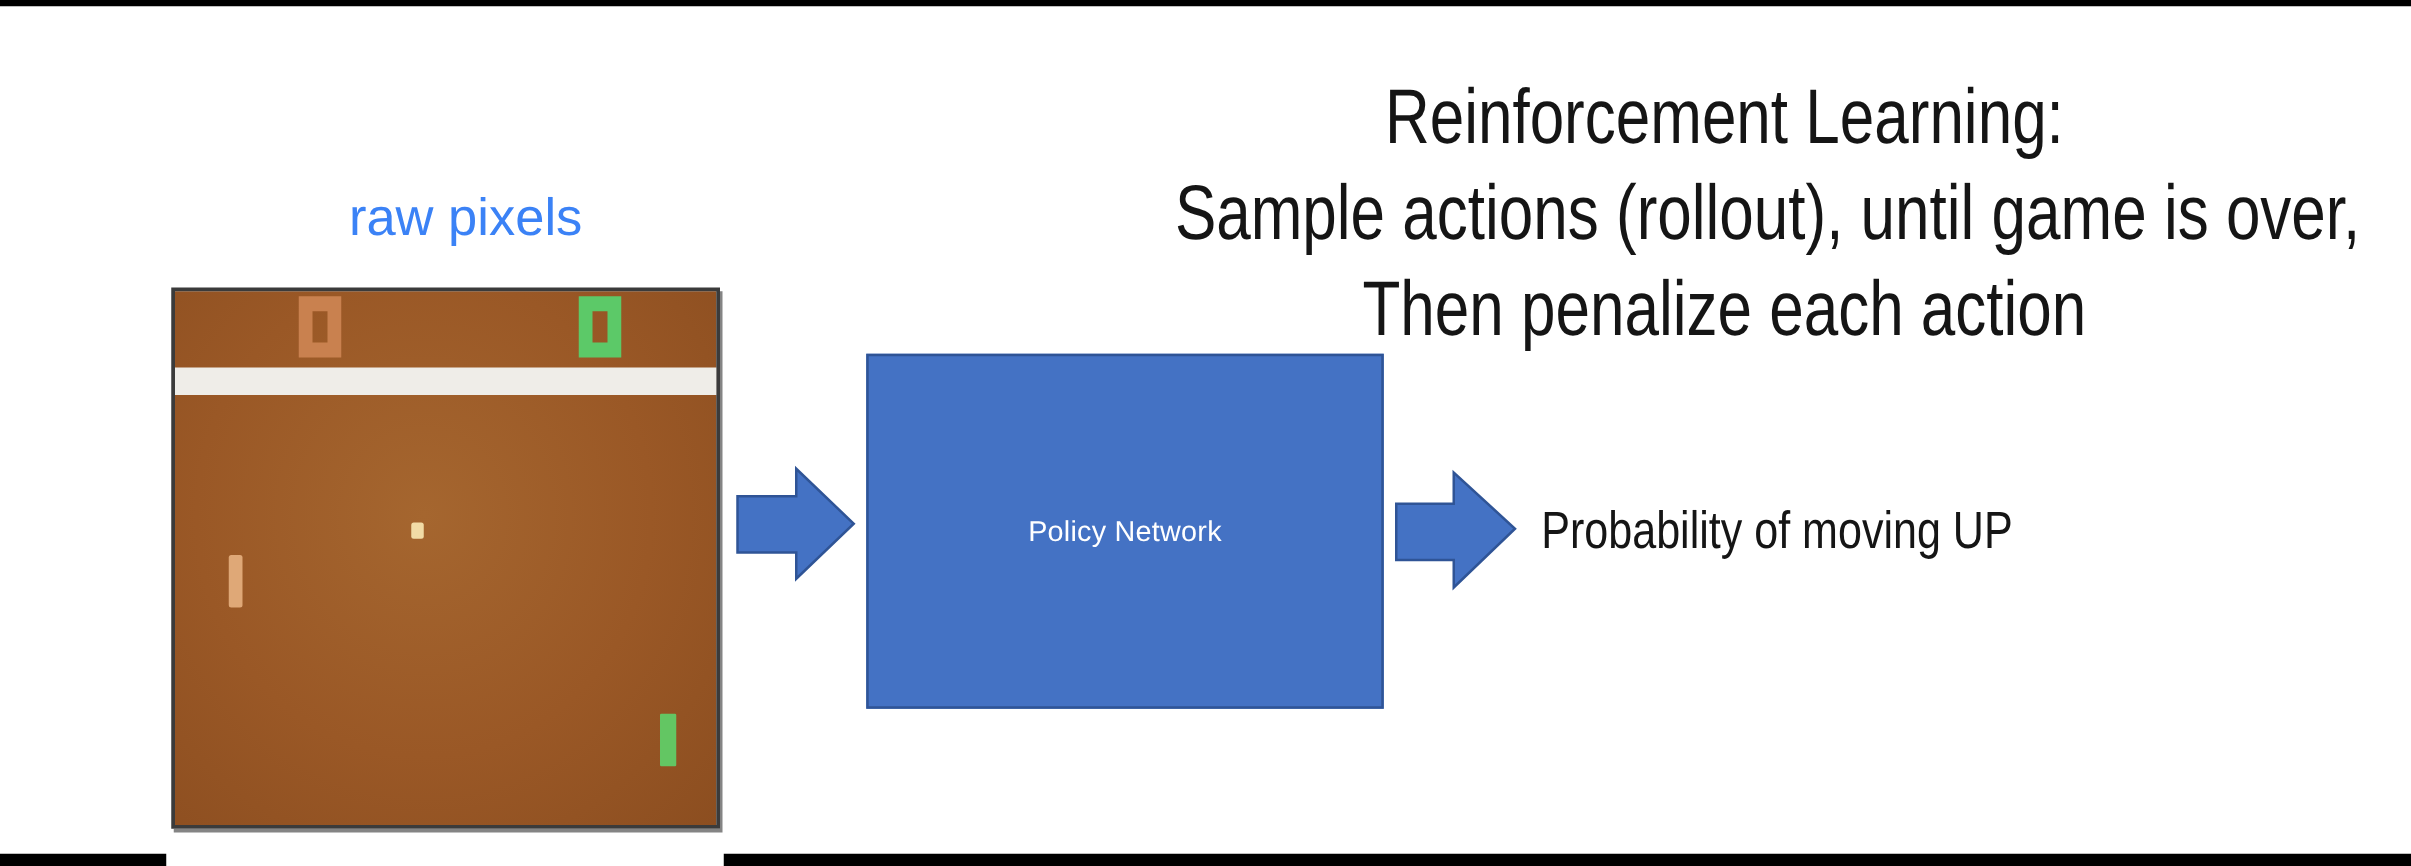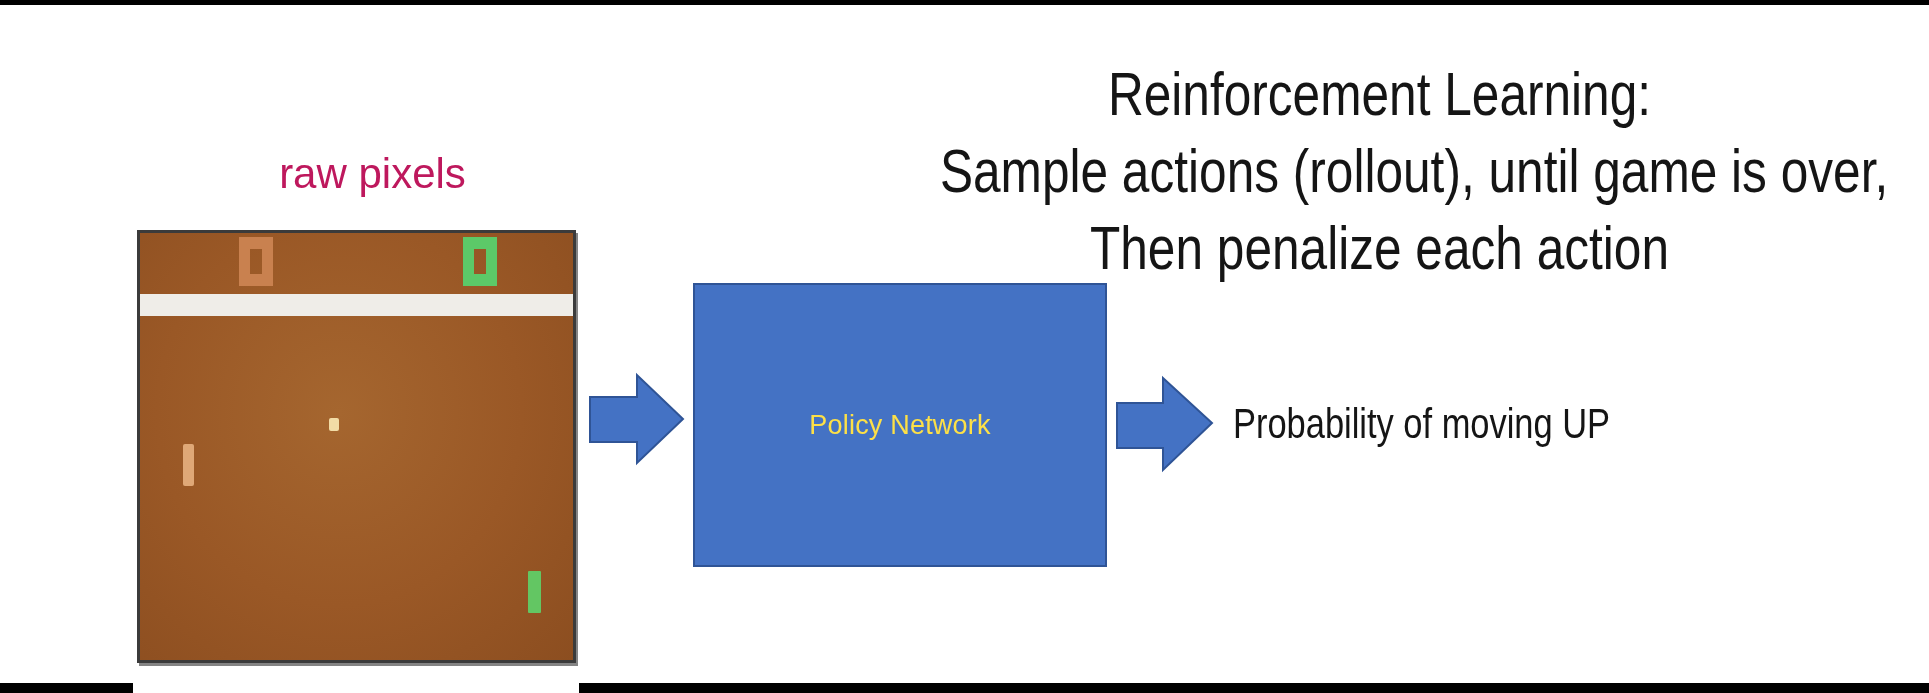--- a/index.html
+++ b/index.html
@@ -22,21 +22,21 @@
     overflow:hidden;font-family:"Liberation Sans",sans-serif;
   }
   .bar{position:absolute;left:0;width:1929px;background:#000;}
   #top-bar{top:0;height:5px;}
   #bottom-bar{top:683px;height:10px;}
   
   #game-backing{position:absolute;left:133px;top:655px;width:446px;height:38px;background:#fff;}
 
   #raw-pixels-label{
     position:absolute;left:180px;top:150px;width:385px;text-align:center;
-    font-size:42px;color:#be185d;white-space:nowrap;
+    font-size:42px;color:#3b82f6;white-space:nowrap;
   }
 
   
   #pong{
     position:absolute;left:137px;top:230px;width:433px;height:427px;
     border:3px solid #3b3b3b;
     background:radial-gradient(ellipse at 46% 42%, var(--pong-brown-light) 0%, var(--pong-brown) 55%, var(--pong-brown-dark) 100%);
     box-shadow:2px 3px 0 rgba(110,110,110,.85);
   }
   #pong .stripe{position:absolute;left:0;top:61px;width:100%;height:22px;background:var(--pong-stripe);}
@@ -48,21 +48,21 @@
   #paddle-right{position:absolute;left:388px;top:338px;width:13px;height:42px;background:var(--paddle-right);border-radius:1px;}
 
   #arrow-layer{position:absolute;left:0;top:0;width:1929px;height:693px;pointer-events:none;}
   #arrow-layer polygon{fill:var(--accent-blue);stroke:var(--blue-border);stroke-width:2;stroke-linejoin:miter;}
 
   #policy-box{
     position:absolute;left:693px;top:283px;width:414px;height:284px;box-sizing:border-box;
     background:var(--accent-blue);border:2px solid var(--blue-border);
     display:flex;align-items:center;justify-content:center;
   }
-  #policy-box .label{color:#fde047;font-size:27px;letter-spacing:.2px;white-space:nowrap;}
+  #policy-box .label{color:#ffffff;font-size:23px;letter-spacing:.2px;white-space:nowrap;}
 
   #slide-title{
     position:absolute;left:830px;top:55px;width:1099px;
     text-align:center;color:var(--ink);
     font-size:62px;line-height:77px;white-space:nowrap;
     transform:scaleX(0.80);transform-origin:50% 0;
   }
 
   #output-label{
     position:absolute;left:1233px;top:400px;

